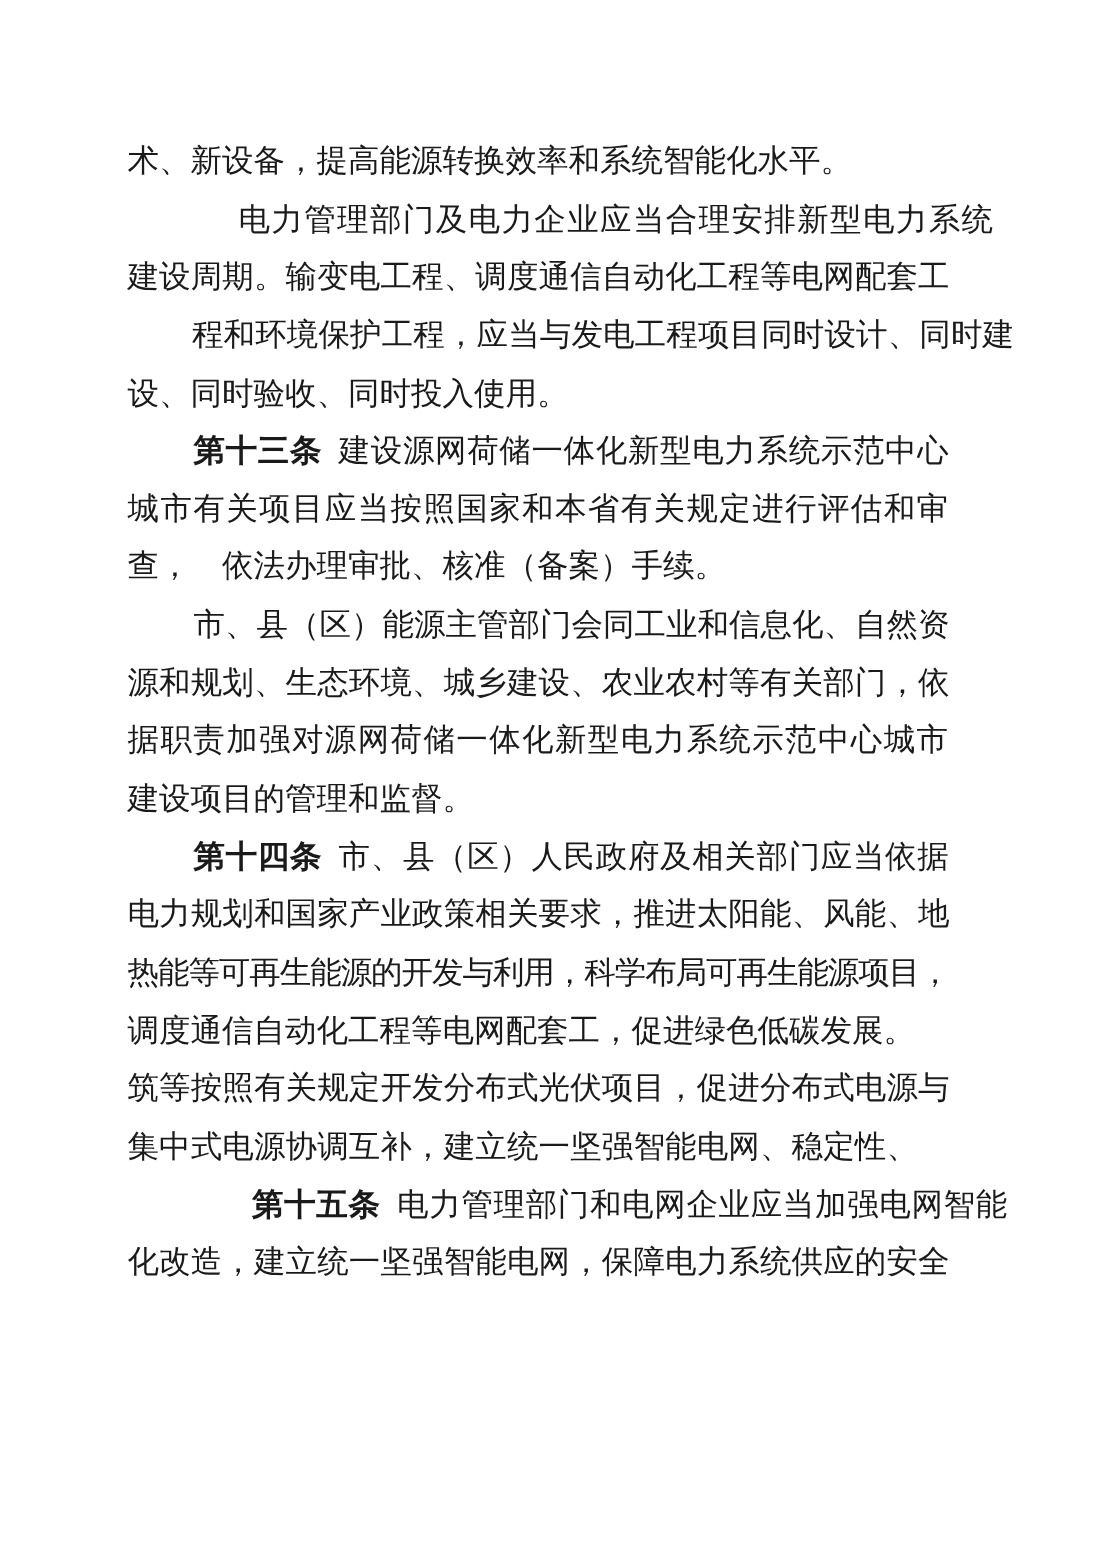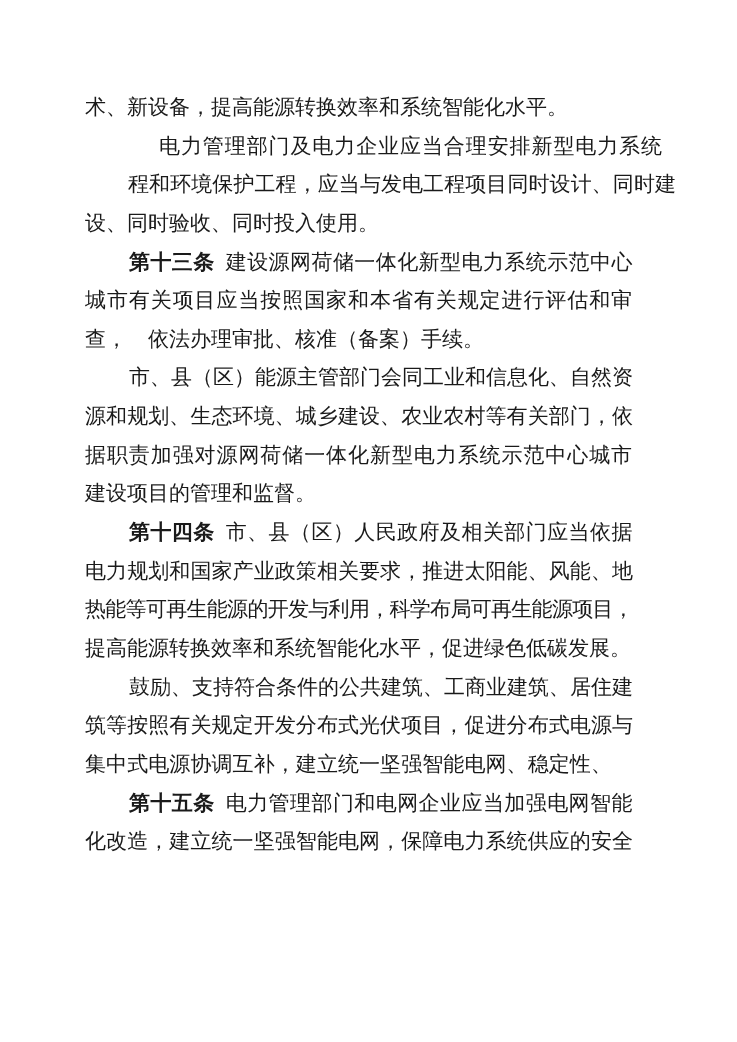--- a/index.html
+++ b/index.html
@@ -39,43 +39,43 @@
 </head>
 <body>
 
 <div class="page">
   <div class="text-block">
       <div class="para">
         <div class="line"><span class="txt">术、新设备，提高能源转换效率和系统智能化水平。</span></div>
       </div>
       <div class="para">
         <div class="line indent fill"><span class="txt" style="letter-spacing: 0.91px; margin-left: 30px;">电力管理部门及电力企业应当合理安排新型电力系统</span></div>
+        <div class="line fill"><span class="txt" style="letter-spacing: 0.08px;">建设周期。输变电工程、调度通信自动化工程等电网配套工</span></div>
         <div class="line fill"><span class="txt" style="letter-spacing: 0.08px; margin-left: 43px;">程和环境保护工程，应当与发电工程项目同时设计、同时建</span></div>
         <div class="line"><span class="txt">设、同时验收、同时投入使用。</span></div>
       </div>
       <div class="para">
         <div class="line indent fill"><span class="txt" style="letter-spacing: 0.43px;"><b class="lead">第十三条</b>建设源网荷储一体化新型电力系统示范中心</span></div>
         <div class="line fill"><span class="txt" style="letter-spacing: 0.92px;">城市有关项目应当按照国家和本省有关规定进行评估和审</span></div>
         <div class="line"><span class="txt">查，　依法办理审批、核准（备案）手续。</span></div>
       </div>
       <div class="para">
         <div class="line indent fill"><span class="txt" style="letter-spacing: 0px;">市、县（区）能源主管部门会同工业和信息化、自然资</span></div>
         <div class="line fill"><span class="txt" style="letter-spacing: 0.08px;">源和规划、生态环境、城乡建设、农业农村等有关部门，依</span></div>
         <div class="line fill"><span class="txt" style="letter-spacing: 0.92px;">据职责加强对源网荷储一体化新型电力系统示范中心城市</span></div>
         <div class="line"><span class="txt">建设项目的管理和监督。</span></div>
       </div>
       <div class="para">
         <div class="line indent fill"><span class="txt" style="letter-spacing: 0.43px;"><b class="lead">第十四条</b>市、县（区）人民政府及相关部门应当依据</span></div>
         <div class="line fill"><span class="txt" style="letter-spacing: 0.08px;">电力规划和国家产业政策相关要求，推进太阳能、风能、地</span></div>
         <div class="line fill"><span class="txt" style="letter-spacing: -0.7px; text-align: center;">热能等可再生能源的开发与利用，科学布局可再生能源项目，</span></div>
-        <div class="line"><span class="txt">提高能源转换效率和系统智能化水平，促进绿色低碳发展。</span></div>
+        <div class="line"><span class="txt">调度通信自动化工程等电网配套工，促进绿色低碳发展。</span></div>
       </div>
       <div class="para">
-        <div class="line indent fill"><span class="txt" style="letter-spacing: 0px;">鼓励、支持符合条件的公共建筑、工商业建筑、居住建</span></div>
         <div class="line fill"><span class="txt" style="letter-spacing: 0.08px;">筑等按照有关规定开发分布式光伏项目，促进分布式电源与</span></div>
         <div class="line fill"><span class="txt" style="letter-spacing: 0.08px;">集中式电源协调互补，建立统一坚强智能电网、稳定性、</span></div>
       </div>
       <div class="para">
-        <div class="line indent fill"><span class="txt" style="letter-spacing: 0.43px;"><b class="lead">第十五条</b>电力管理部门和电网企业应当加强电网智能</span></div>
+        <div class="line indent fill"><span class="txt" style="letter-spacing: 0.43px; margin-left: 39px;"><b class="lead">第十五条</b>电力管理部门和电网企业应当加强电网智能</span></div>
         <div class="line fill"><span class="txt" style="letter-spacing: 0.08px; text-align: center;">化改造，建立统一坚强智能电网，保障电力系统供应的安全</span></div>
       </div>
     </div>
 </div>
 
 </body></html>

